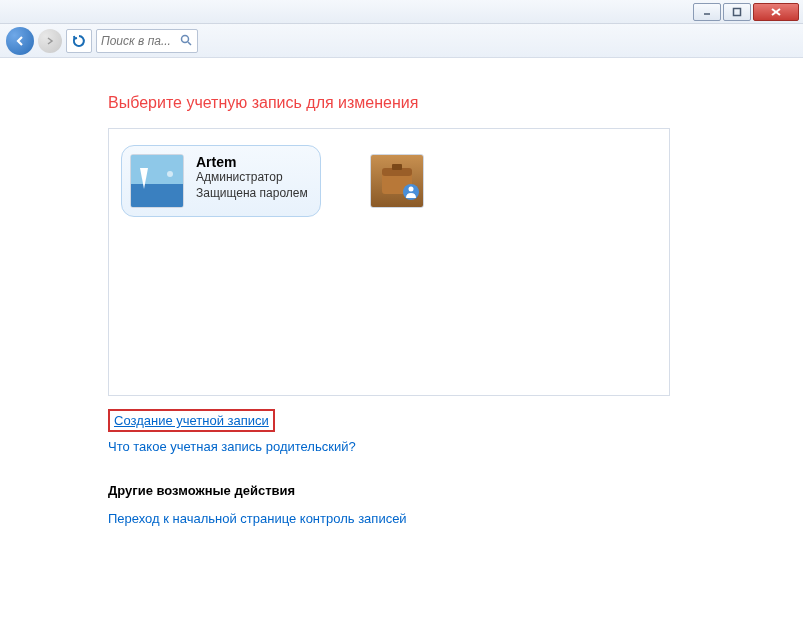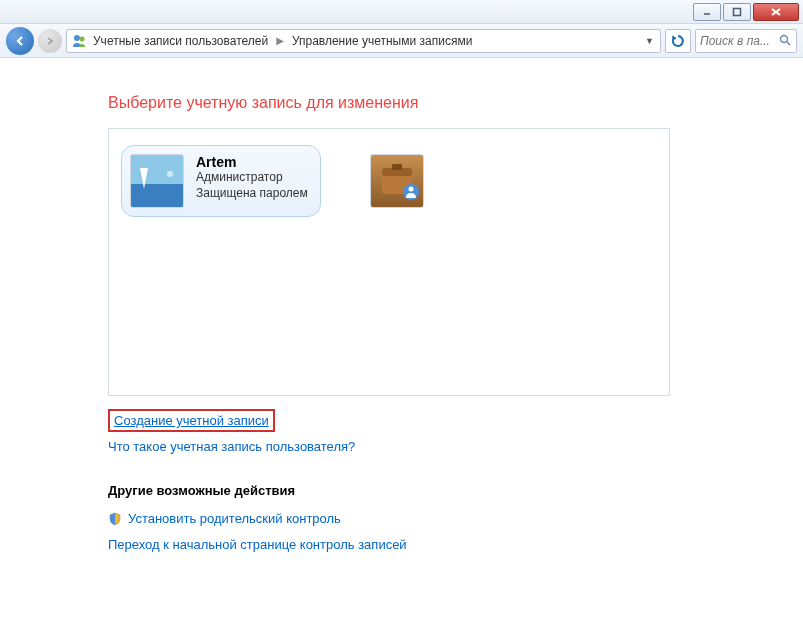--- a/index.html
+++ b/index.html
@@ -71,32 +71,20 @@
   <div class="nav-back">
       <svg width="14" height="14">
         <polyline points="9,3 5,7 9,11"></polyline>
       </svg>
     </div>
   <div class="nav-fwd">
       <svg width="12" height="12">
         <polyline points="4,3 8,6 4,9" stroke="#999" stroke-width="1.5" fill="none"></polyline>
       </svg>
     </div>
-  <div class="addr-bar">
-    <svg class="bc-icon" viewBox="0 0 16 16">
-        <circle cx="6" cy="5" r="3" fill="#4a8fd8"></circle>
-        <circle cx="11" cy="6" r="2.5" fill="#7ab848"></circle>
-        <path d="M2 14 Q2 10 6 10 Q10 10 10 14 Z" fill="#4a8fd8"></path>
-        <path d="M8 14 Q8 11 11 11 Q14 11 14 14 Z" fill="#7ab848"></path>
-      </svg>
-    <span>Учетные записи пользователей</span>
-    <span class="bc-sep">▶</span>
-    <span>Управление учетными записями</span>
-    <span class="addr-dd">▼</span>
-  </div>
   <div class="refresh-btn">
       <svg width="14" height="14">
         <path d="M7 2 A5 5 0 1 1 2.5 4.5"></path>
         <polyline points="2,2 2.5,4.5 5,4"></polyline>
       </svg>
     </div>
   <div class="search-box">
     <input placeholder="Поиск в па..." style="">
     <svg width="13" height="13">
         <circle cx="5" cy="5" r="3.5"></circle>
@@ -133,24 +121,17 @@
             <circle cx="41" cy="38" r="8" fill="#4a8fd8"></circle>
             <circle cx="41" cy="35" r="2.5" fill="#fff"></circle>
             <path d="M36 44 Q36 39 41 39 Q46 39 46 44 Z" fill="#fff"></path>
           </svg>
       </div>
     </div>
   </div>
 
   <div class="links-area">
     <div><span class="link highlighted">Создание учетной записи</span></div>
-    <div><span class="link">Что такое учетная запись пользователя?</span></div>
+    <div><span class="link">Что такое учетная запись родительский?</span></div>
     <div class="section-label">Другие возможные действия</div>
-    <div class="link-row">
-      <svg class="shield-icon" viewBox="0 0 14 14">
-          <path d="M7 1 L12 3 L12 7 Q12 11 7 13 Q2 11 2 7 L2 3 Z" fill="#e8b838" stroke="#a07818" stroke-width="0.5"></path>
-          <path d="M7 1 L7 13 Q2 11 2 7 L2 3 Z" fill="#4a8fd8"></path>
-        </svg>
-      <span class="link">Установить родительский контроль</span>
-    </div>
     <div><span class="link">Переход к начальной странице контроль записей</span></div>
   </div>
 </div>
 
 </body></html>

